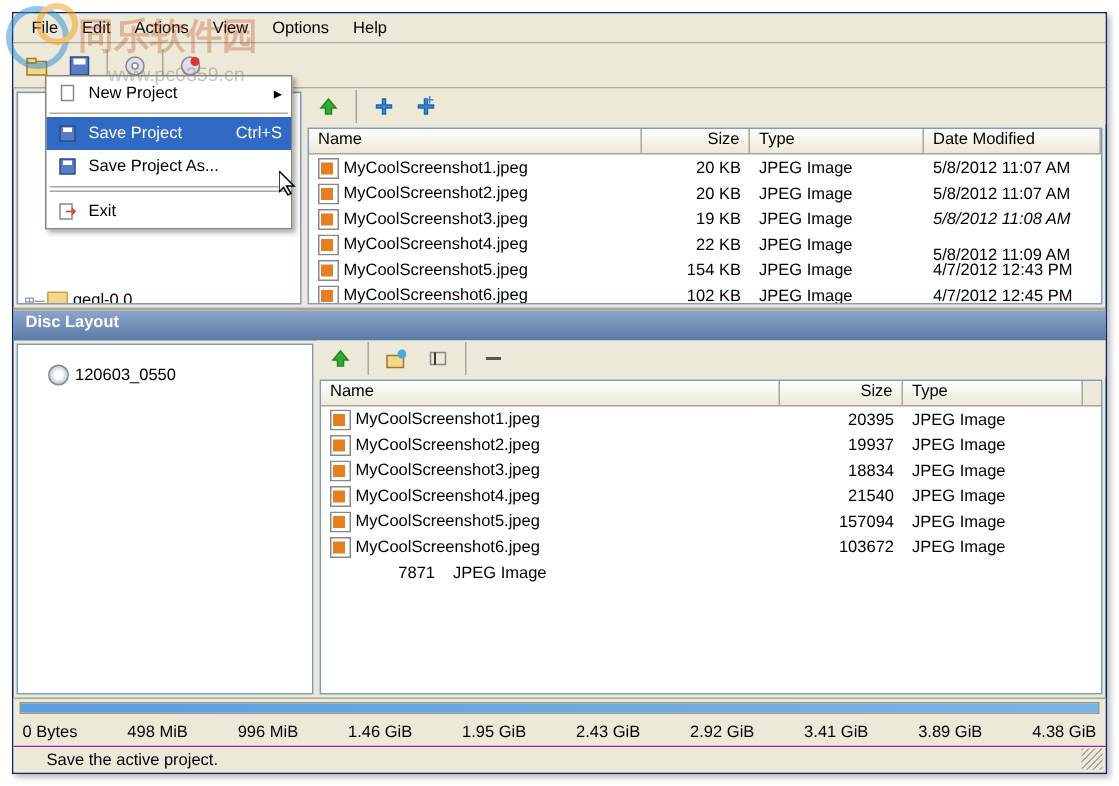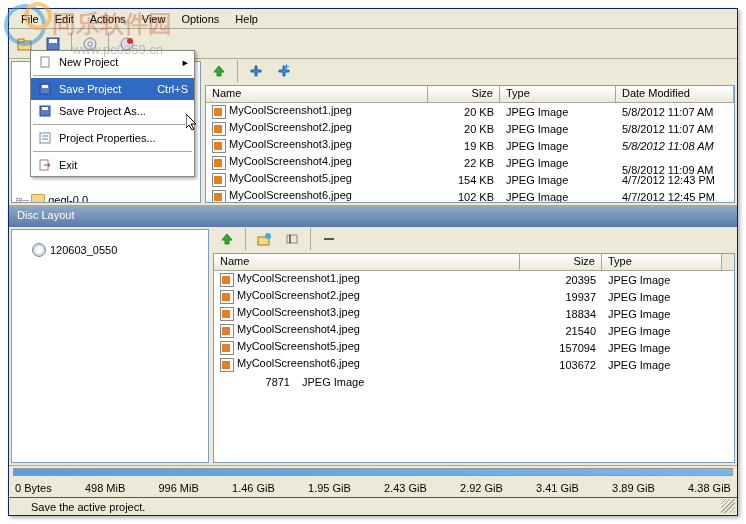--- a/index.html
+++ b/index.html
@@ -27,21 +27,21 @@
 .tree-pane{width:198px;background:#fff;border:1px solid #7f9db9;margin:2px;overflow:auto;position:relative}
 .list-pane{flex:1;background:#fff;border:1px solid #7f9db9;margin:2px;display:flex;flex-direction:column;overflow:hidden}
 .toolbar2{height:24px;background:#ece9d8;display:flex;align-items:center;padding:0 4px;gap:4px}
 .list-header{display:flex;background:#ece9d8;border-bottom:1px solid #aca899;height:17px}
 .col-h{padding:1px 6px;border-right:1px solid #aca899;background:linear-gradient(to bottom,#fff,#ece9d8);overflow:hidden;white-space:nowrap}
 .list-body{flex:1;overflow:auto}
 .row{display:flex;height:17px;align-items:center}
 .cell{padding:0 6px;overflow:hidden;white-space:nowrap;text-overflow:ellipsis}
 .file-icon{width:14px;height:14px;margin-right:3px;display:inline-block;vertical-align:middle;background:#fff;border:1px solid #888;position:relative;flex-shrink:0}
 .file-icon::before{content:'';position:absolute;width:8px;height:8px;background:#e67e22;top:2px;left:1px}
-.disc-header{height:20px;background:linear-gradient(to bottom,#8da6c8,#5a7ba8);color:#fff;padding:2px 8px;font-weight:normal}
+.disc-header{height:20px;background:linear-gradient(to bottom,#8da6c8,#5a7ba8);color:#fff;padding:2px 8px;font-weight:bold}
 .disc-content{flex:1;display:flex;min-height:0}
 .ruler{height:32px;background:#ece9d8;border-top:1px solid #aca899;position:relative;padding-top:16px}
 .ruler-bar{height:8px;background:linear-gradient(to right,#5a9de0,#7bb5e8);margin:0 4px;border:1px solid #999;position:absolute;top:2px;left:0;right:0}
 .ruler-ticks{display:flex;justify-content:space-between;padding:0 6px;font-size:10px}
 .statusbar{height:18px;background:#ece9d8;border-top:1px solid #a21caf;padding:2px 22px;display:flex;align-items:flex-end}
 .grip{position:absolute;bottom:2px;right:2px;width:14px;height:14px;background:repeating-linear-gradient(135deg,#aca899,#aca899 1px,transparent 1px,transparent 3px)}
 .dropdown{position:absolute;top:50px;left:30px;width:165px;background:#fff;border:1px solid #8a867a;box-shadow:2px 2px 3px rgba(0,0,0,0.3);z-index:50}
 .dd-item{display:flex;align-items:center;height:22px;padding:0 6px;cursor:pointer}
 .dd-item.sel{background:#316ac5;color:#fff}
 .dd-item.sel span{color:#fff}
@@ -316,31 +316,20 @@
       <span class="dd-icon">
         <svg width="14" height="14">
           <rect x="2" y="2" width="10" height="10" fill="#5a7bc8" stroke="#2a4a8a"></rect>
           <rect x="4" y="3" width="6" height="3" fill="#fff"></rect>
         </svg>
       </span>
       <span class="dd-label">Save Project As...</span>
       <span class="dd-shortcut"></span>
     </div>
     <div class="dd-sep"></div>
-    <div class="dd-item">
-      <span class="dd-icon">
-        <svg width="14" height="14">
-          <rect x="2" y="2" width="10" height="10" fill="#fff" stroke="#888"></rect>
-          <line x1="4" y1="5" x2="10" y2="5" stroke="#48d"></line>
-          <line x1="4" y1="8" x2="10" y2="8" stroke="#48d"></line>
-        </svg>
-      </span>
-      <span class="dd-label">Project Properties...</span>
-      <span class="dd-shortcut"></span>
-    </div>
     <div class="dd-sep"></div>
     <div class="dd-item">
       <span class="dd-icon">
         <svg width="14" height="14">
           <rect x="2" y="2" width="8" height="10" fill="#fff" stroke="#888"></rect>
           <path d="M6 7 L12 7 M10 5 L12 7 L10 9" stroke="#d33" fill="none"></path>
         </svg>
       </span>
       <span class="dd-label">Exit</span>
       <span class="dd-shortcut"></span>

